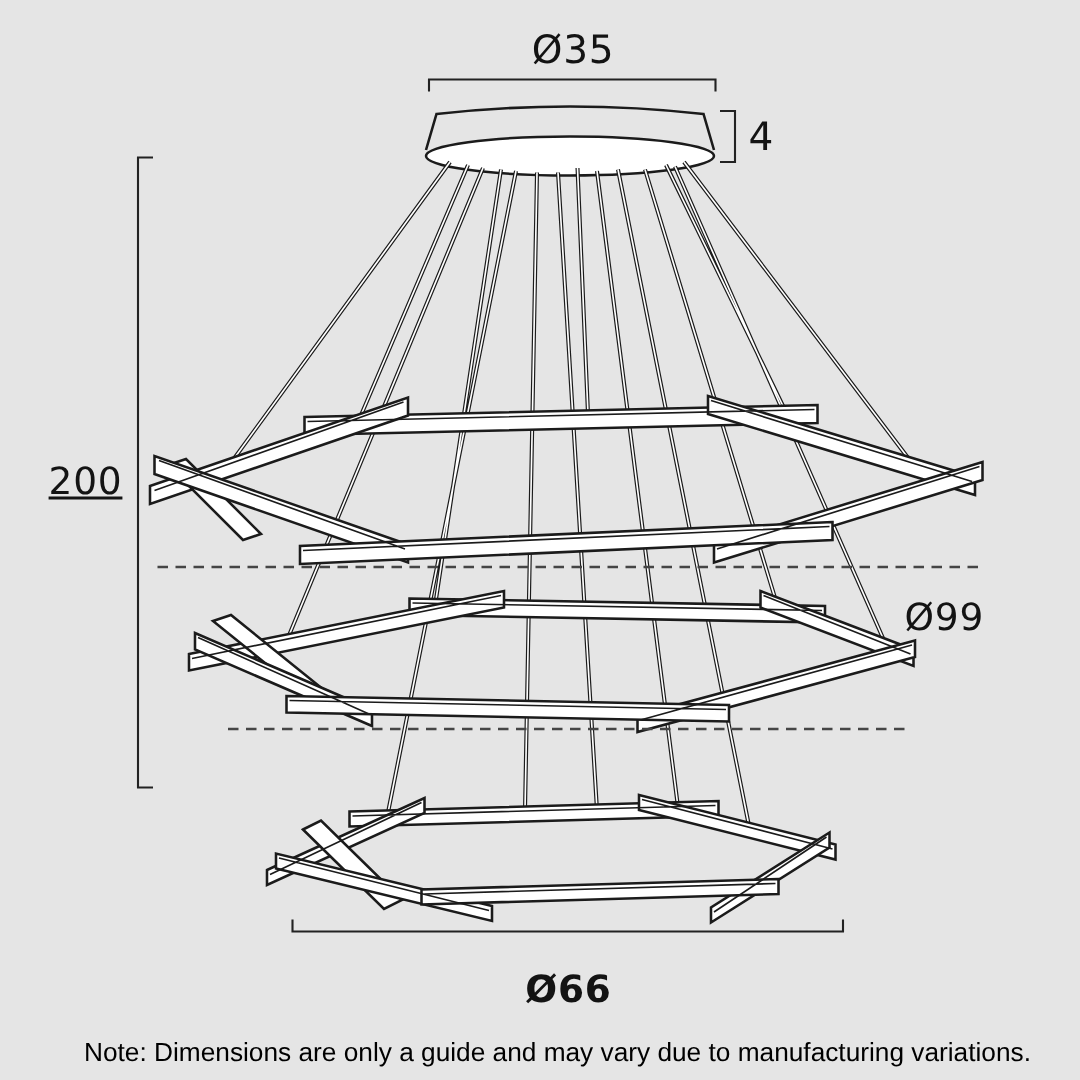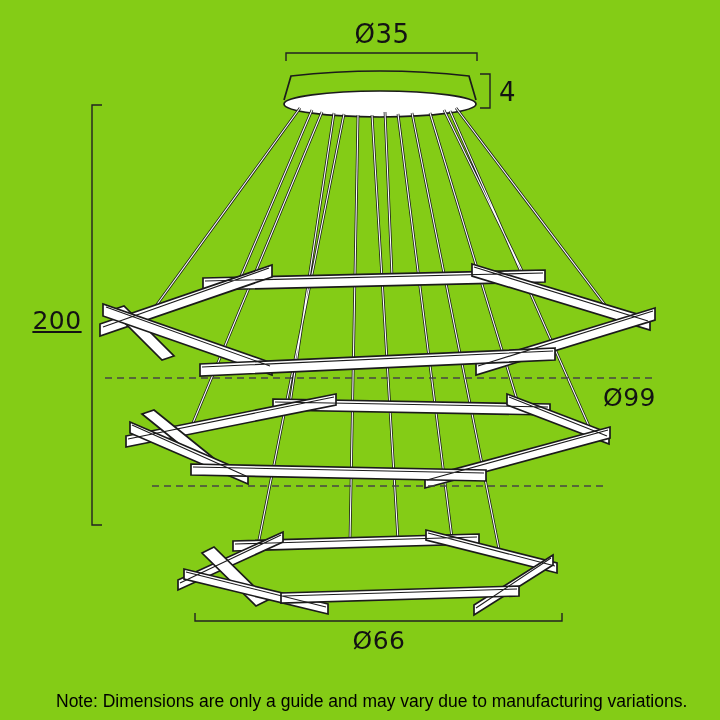--- a/index.html
+++ b/index.html
@@ -1,26 +1,26 @@
 <!DOCTYPE html>
 <html><head>
 <meta charset="utf-8">
 <style>
   html,body{margin:0;padding:0;background:#fff;}
   .stage{
-    position:relative;width:720px;height:720px;background:#84cc16;overflow:hidden;
+    position:relative;width:720px;height:720px;background:#e5e5e5;overflow:hidden;
     font-family:"DejaVu Sans","Liberation Sans",sans-serif;color:#111;
   }
   .stage svg{position:absolute;left:0;top:0;}
   .dim-label{
     position:absolute;font-size:25px;line-height:1.1;color:#131313;
     letter-spacing:0.5px;white-space:nowrap;
   }
   .dim-label.center{text-align:center;}
-  .dim-label.right{text-align:right;}
+  .dim-label.right{text-align:right;margin-top:14px;}
   .note-text{
     position:absolute;left:12px;top:691px;width:700px;
     font-family:"Liberation Sans","DejaVu Sans",sans-serif;
     font-size:17.5px;color:#000;margin-left:44px;
   }
   .bar{fill:#fff;stroke:#1b1b1b;stroke-width:1.7;stroke-linejoin:miter;}
   .inner{fill:none;stroke:#1b1b1b;stroke-width:1.1;}
   .wire-b{fill:none;stroke:#1b1b1b;stroke-width:2.7;}
   .wire-w{fill:none;stroke:#ffffff;stroke-width:1.1;}
   .canopy-line{fill:none;stroke:#1b1b1b;stroke-width:1.7;}
@@ -90,17 +90,17 @@
 
   <div class="dim-label center" style="left:322px;top:20px;width:120px;font-size:26px;">Ø35</div>
 
   <div class="dim-label" style="left:499px;top:78px;font-size:26px;">4</div>
 
   <div class="dim-label center" style="left:28px;top:307px;width:58px;text-decoration:underline;">200</div>
 
   <div class="dim-label right" style="left:556px;top:384px;width:100px;">Ø99</div>
 
 
-  <div class="dim-label center" style="left:324px;top:627px;width:110px;">Ø66</div>
+  <div class="dim-label center" style="left:324px;top:646px;width:110px;font-weight:bold;">Ø66</div>
 
   <div class="note-text">Note: Dimensions are only a guide and may vary due to manufacturing variations.</div>
 
 </div>
 
 </body></html>

